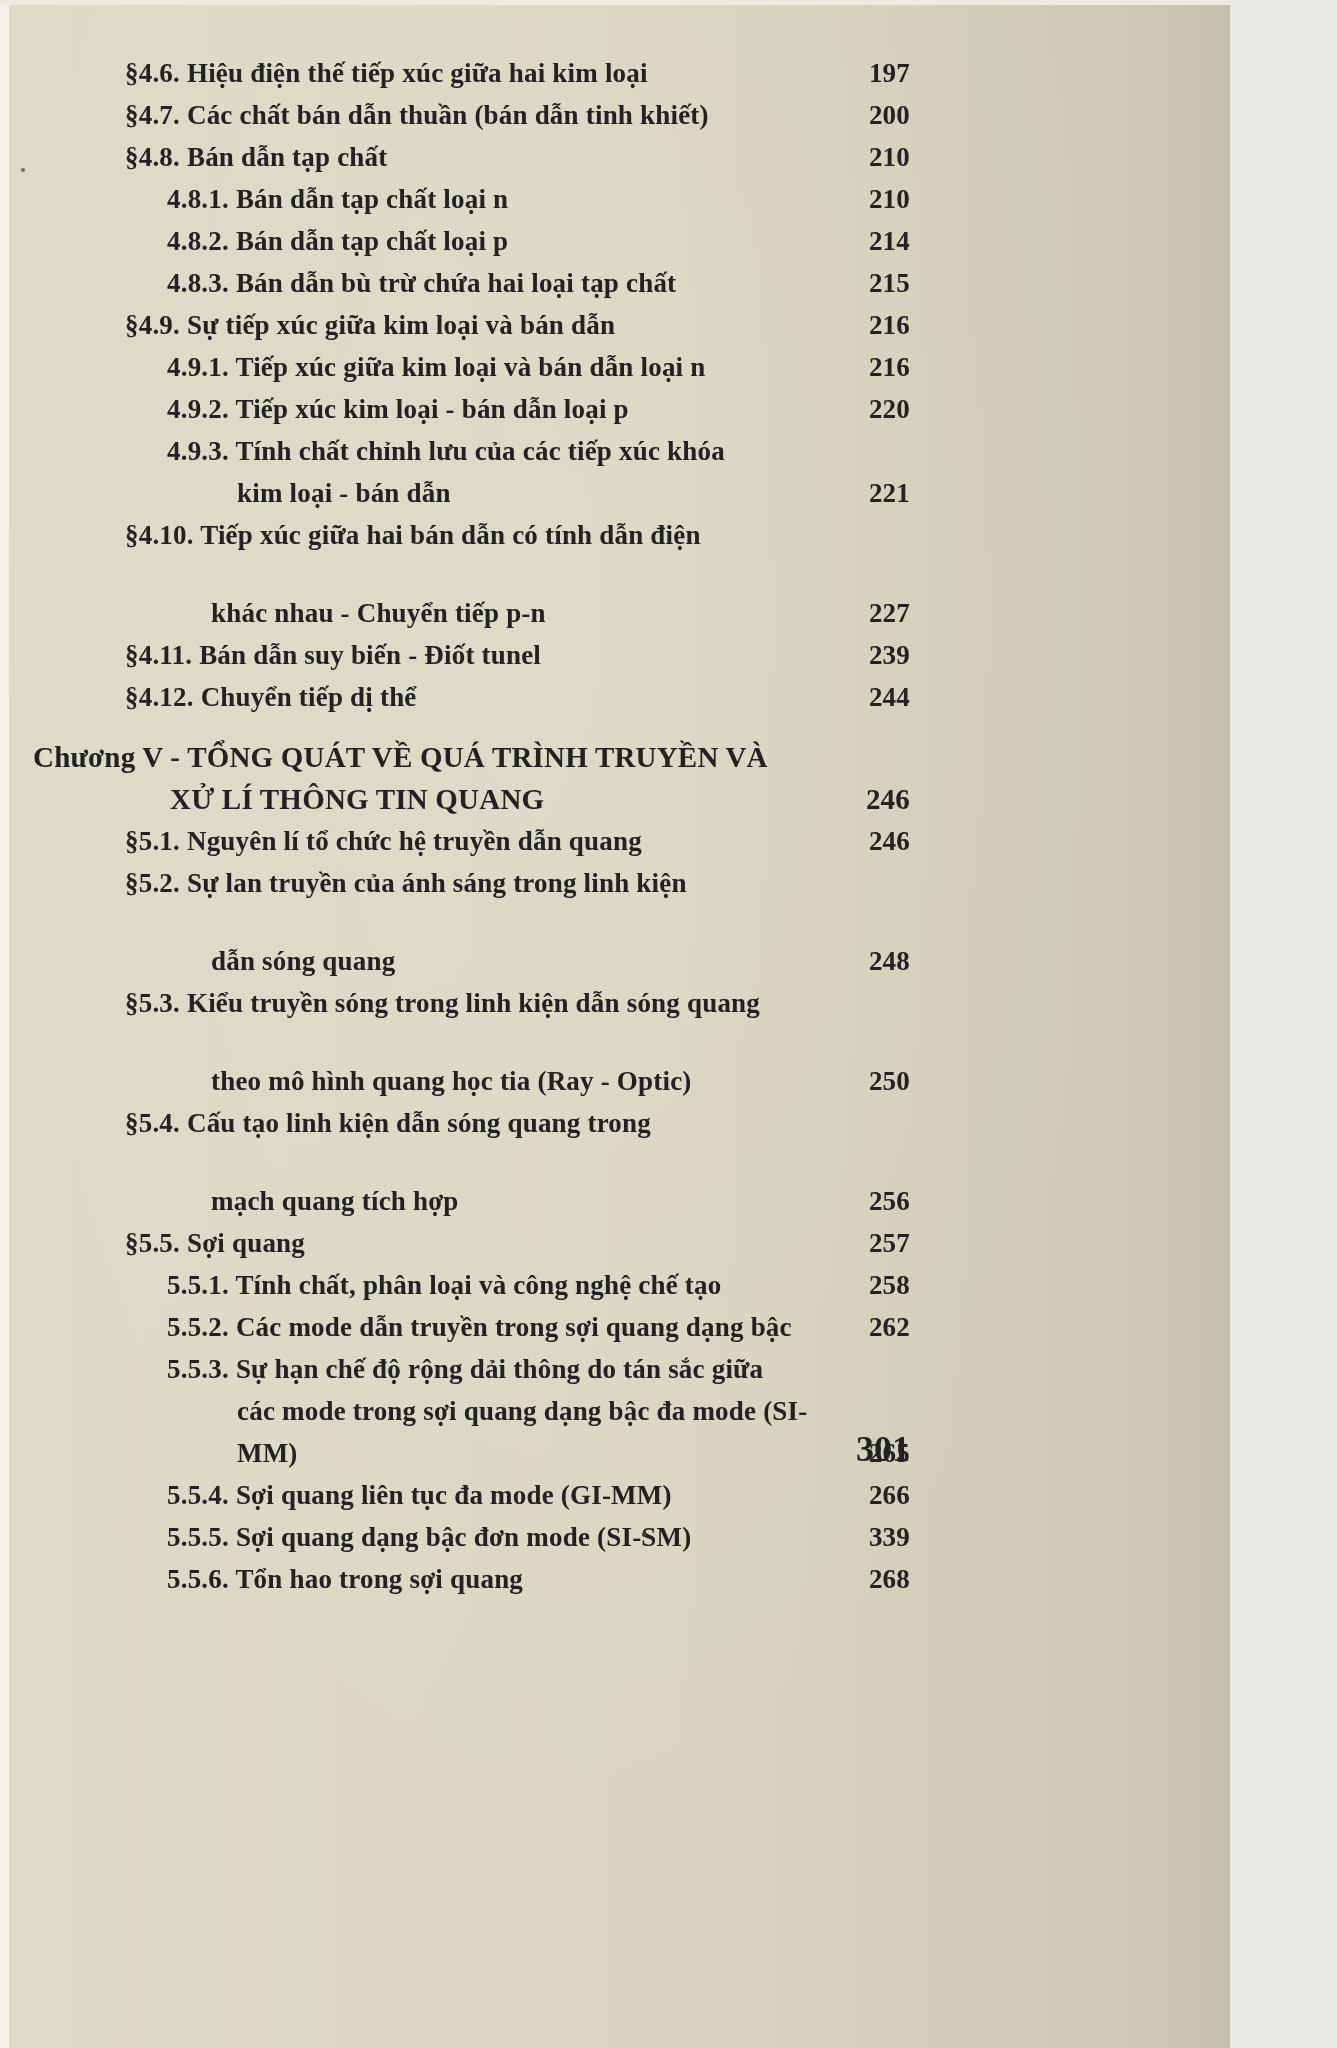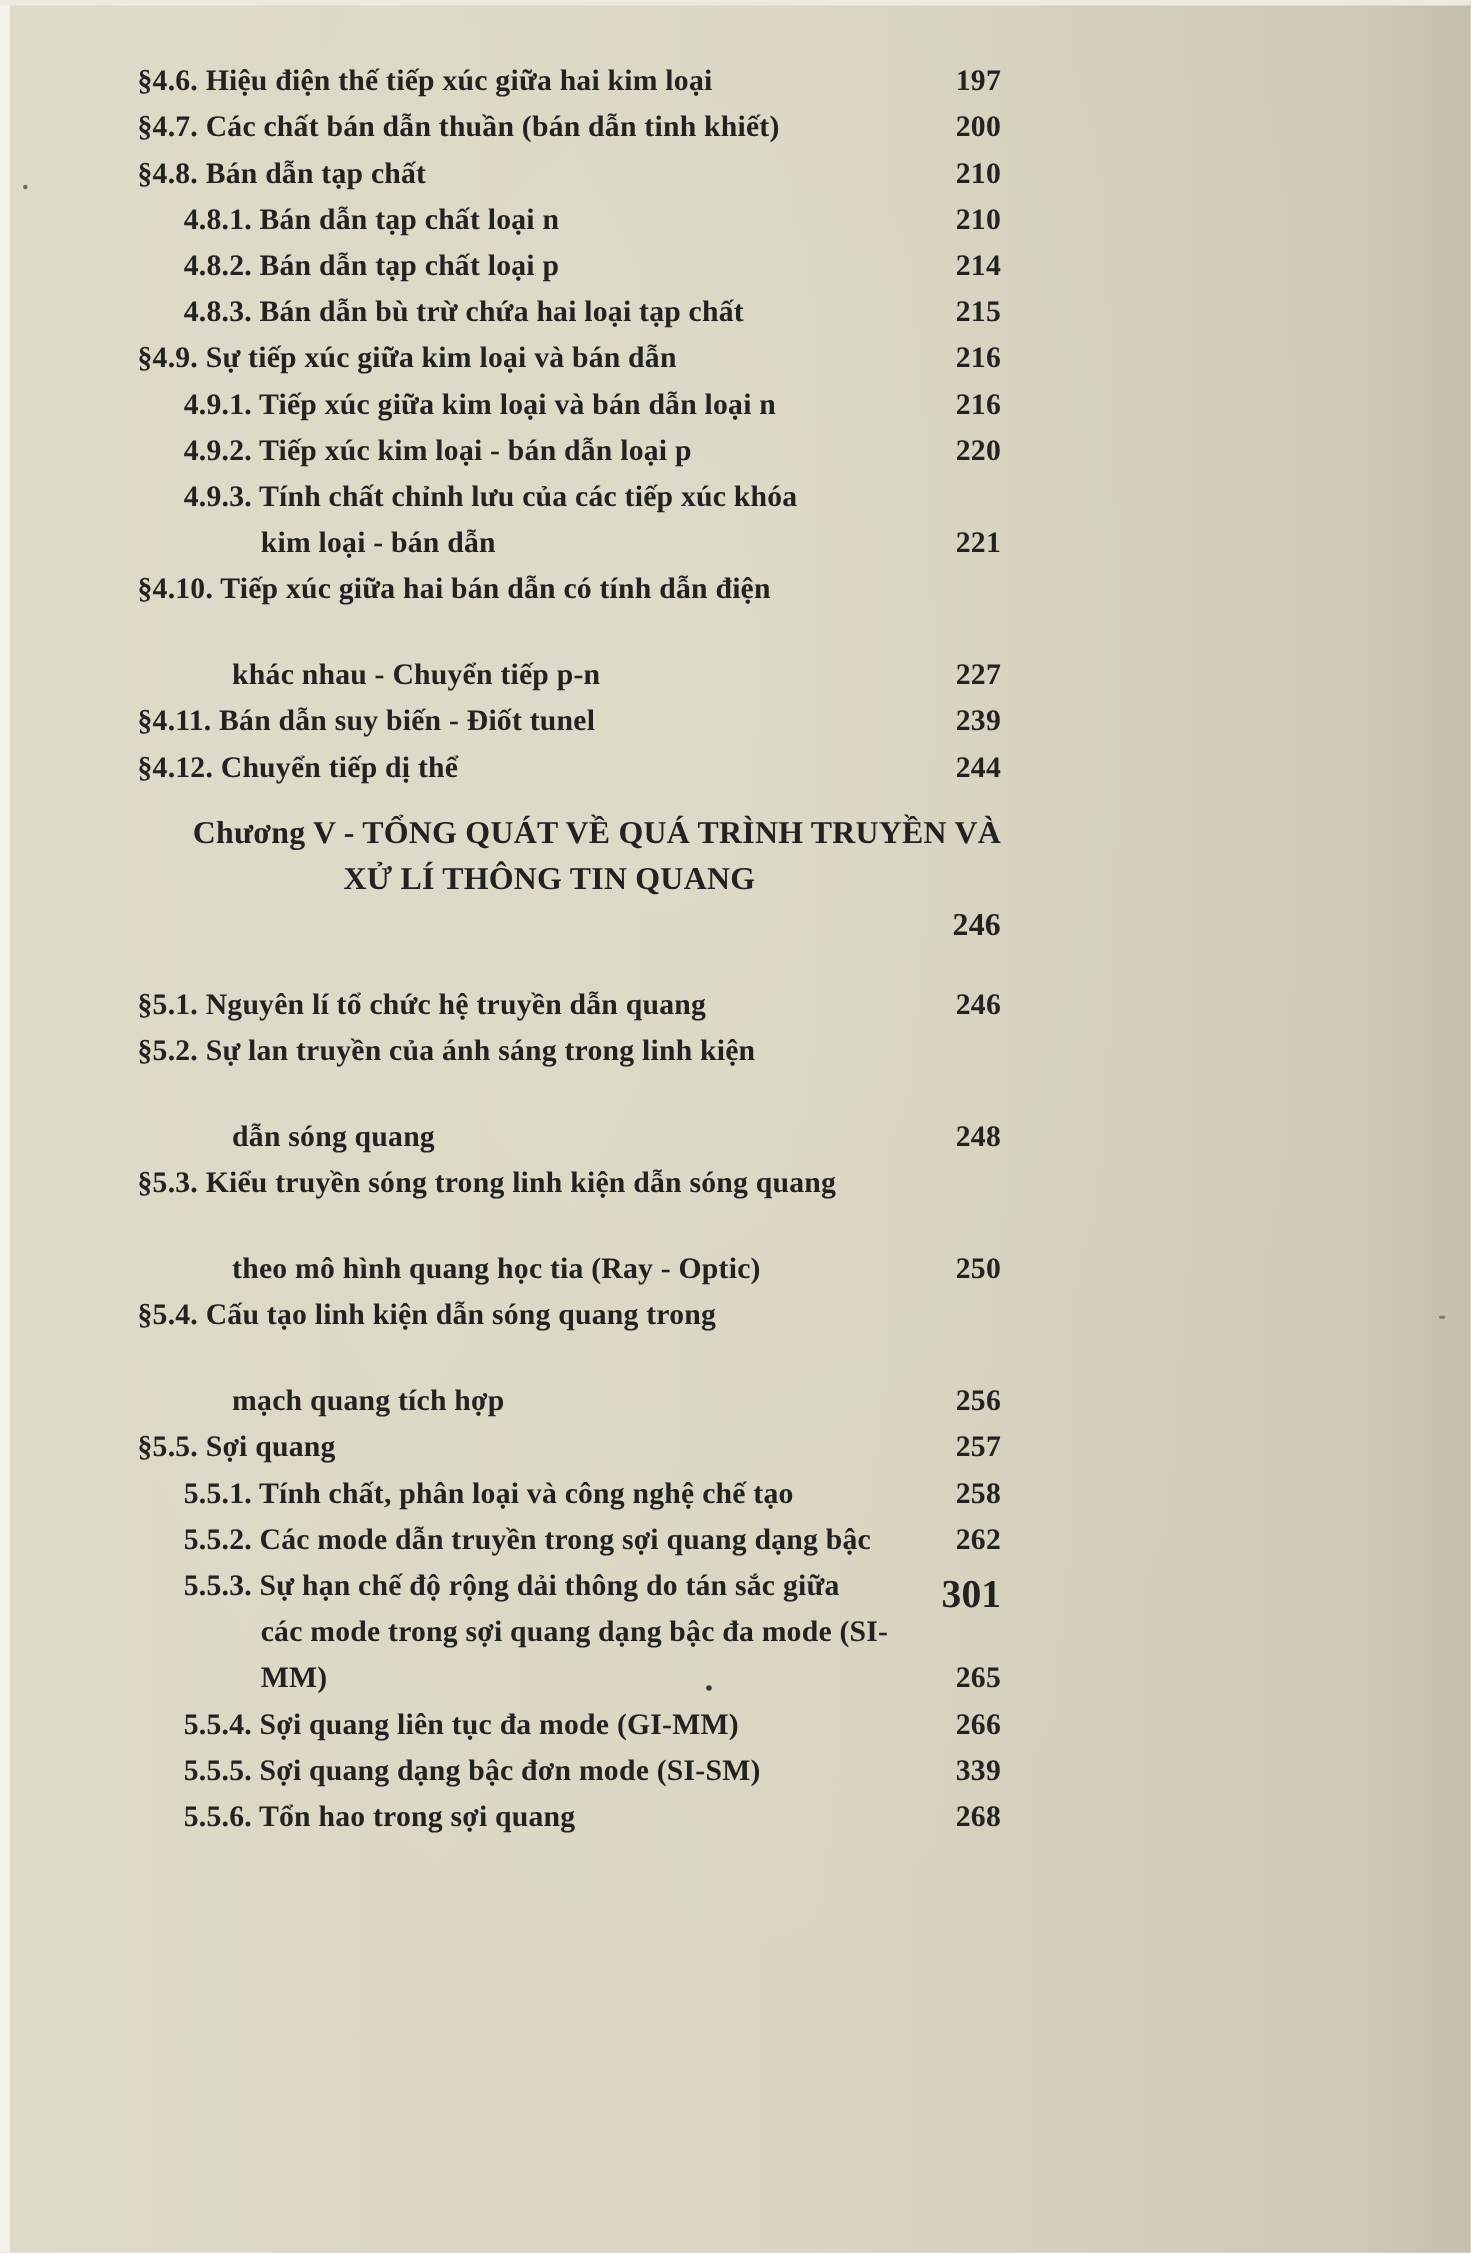--- a/index.html
+++ b/index.html
@@ -1,39 +1,39 @@
 <!DOCTYPE html>
 <html><head>
 <meta charset="utf-8">
 <style>
   html,body{margin:0;padding:0;background:#e9e8e4;}
   .page{
     position:relative;
-    width:1337px;height:2048px;
+    width:1230px;height:2048px;
     overflow:hidden;
     background:
       radial-gradient(ellipse at 45% 30%, rgba(255,255,255,0.10), rgba(0,0,0,0) 65%),
       linear-gradient(90deg, #dedac8 0%, #d9d5c1 55%, #cdc9b4 93%, #c3bfaa 100%);
     font-family:"Liberation Serif","DejaVu Serif",serif;
     color:#222;
     text-decoration:underline;
   }
   .edge-left{position:absolute;left:0;top:0;bottom:0;width:9px;background:#f2f1ea;}
   .edge-top{position:absolute;left:0;top:0;right:0;height:5px;background:#edebe0;}
   .toc{
     position:absolute;left:33px;top:52px;width:877px;
     font-size:27px;font-weight:700;line-height:42px;
     letter-spacing:0.2px;
   }
   .row{display:flex;justify-content:space-between;align-items:flex-end;}
   .row .txt{flex:1 1 auto;}
   .row .pg{flex:0 0 72px;text-align:right;white-space:nowrap;}
   .row.section .txt{padding-left:92px;}
   .row.sub .txt{padding-left:134px;}
-  .row.chapter{margin-top:18px;font-size:29px;flex-direction:column;}
+  .row.chapter{margin-top:18px;font-size:29px;}
   .l1,.l2{display:block;}
   .row.chapter  .l2{padding-left:137px;}
   .row.section  .l2{padding-left:86px;margin-top:36px;}
   .row.sub      .l2{padding-left:70px;}
   .footer-page{
     position:absolute;left:33px;top:1428px;width:877px;
     text-align:right;font-size:36px;font-weight:700;
   }
   .speck{position:absolute;border-radius:50%;background:#3a3a38;}
   .speck.s1{left:642px;top:1532px;width:5px;height:5px;}

